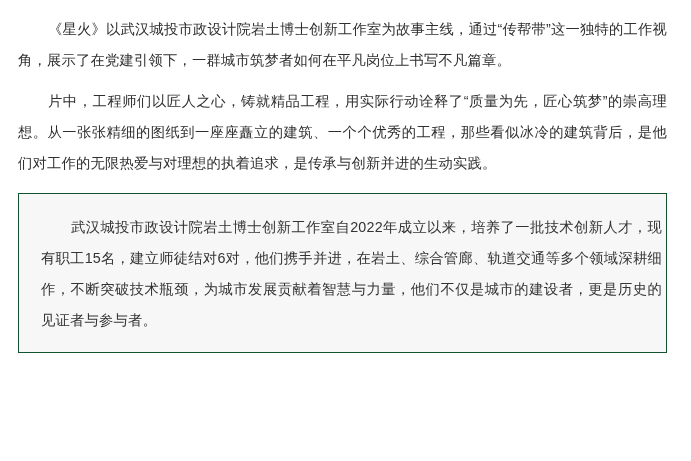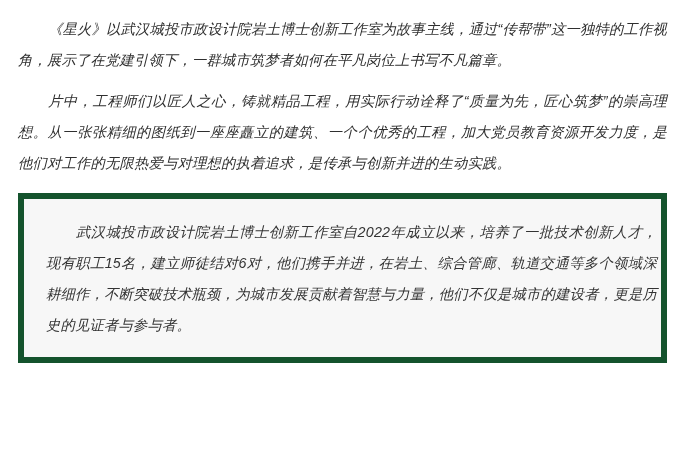--- a/index.html
+++ b/index.html
@@ -13,55 +13,54 @@
     font-family: "Liberation Sans", sans-serif;
     color: #2b2b2b;
     overflow: hidden;
   }
   .page {
     position: relative;
     width: 685px;
     height: 461px;
     box-sizing: border-box;
     padding: 14px 18px 0 18px;
-    font-style: italic;
   }
   .para {
     font-size: 14.3px;
     line-height: 31px;
     text-align: justify;
     text-justify: inter-ideograph;
     letter-spacing: 0.2px;
     margin: 0 0 10px 0;
     color: #2f2f2f;
   }
   .para.indent {
     text-indent: 2.1em;
   }
   .callout {
     margin: 14px 0 4px 0;
-    border: 6px solid #14532d;
+    border: 1px solid #14532d;
     background: #f7f7f7;
     box-sizing: border-box;
     padding: 18px 4px 10px 22px;
   }
   .callout .para {
     margin-bottom: 18px;
     color: #333333;
   }
   .callout .para:last-child {
     margin-bottom: 6px;
   }
 </style>
 </head>
 <body>
 
 <div class="page">
 
   <p class="para indent">《星火》以武汉城投市政设计院岩土博士创新工作室为故事主线，通过“传帮带”这一独特的工作视角，展示了在党建引领下，一群城市筑梦者如何在平凡岗位上书写不凡篇章。</p>
 
-  <p class="para indent">片中，工程师们以匠人之心，铸就精品工程，用实际行动诠释了“质量为先，匠心筑梦”的崇高理想。从一张张精细的图纸到一座座矗立的建筑、一个个优秀的工程，加大党员教育资源开发力度，是他们对工作的无限热爱与对理想的执着追求，是传承与创新并进的生动实践。</p>
+  <p class="para indent">片中，工程师们以匠人之心，铸就精品工程，用实际行动诠释了“质量为先，匠心筑梦”的崇高理想。从一张张精细的图纸到一座座矗立的建筑、一个个优秀的工程，那些看似冰冷的建筑背后，是他们对工作的无限热爱与对理想的执着追求，是传承与创新并进的生动实践。</p>
 
   <div class="callout">
     <p class="para indent">武汉城投市政设计院岩土博士创新工作室自2022年成立以来，培养了一批技术创新人才，现有职工15名，建立师徒结对6对，他们携手并进，在岩土、综合管廊、轨道交通等多个领域深耕细作，不断突破技术瓶颈，为城市发展贡献着智慧与力量，他们不仅是城市的建设者，更是历史的见证者与参与者。</p>
   </div>
 
 </div>
 
 </body></html>

